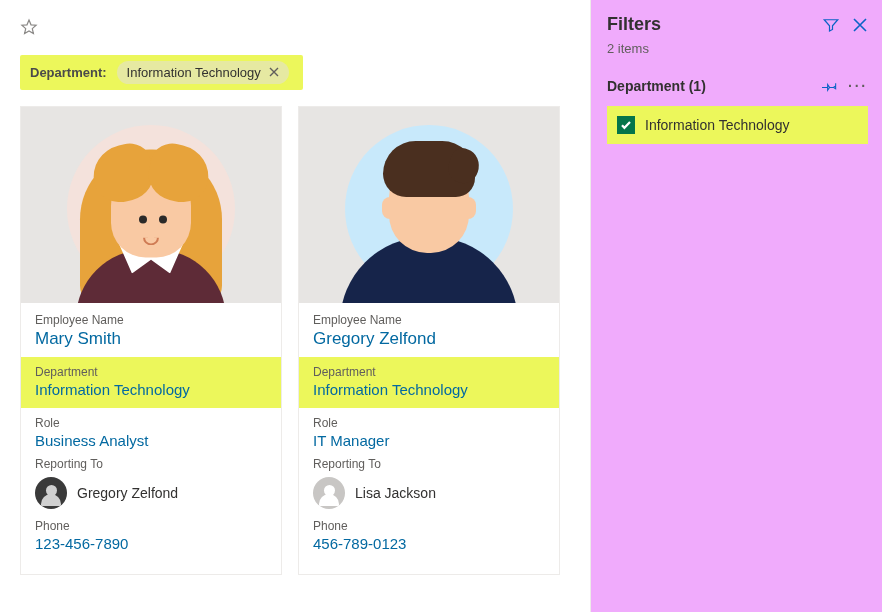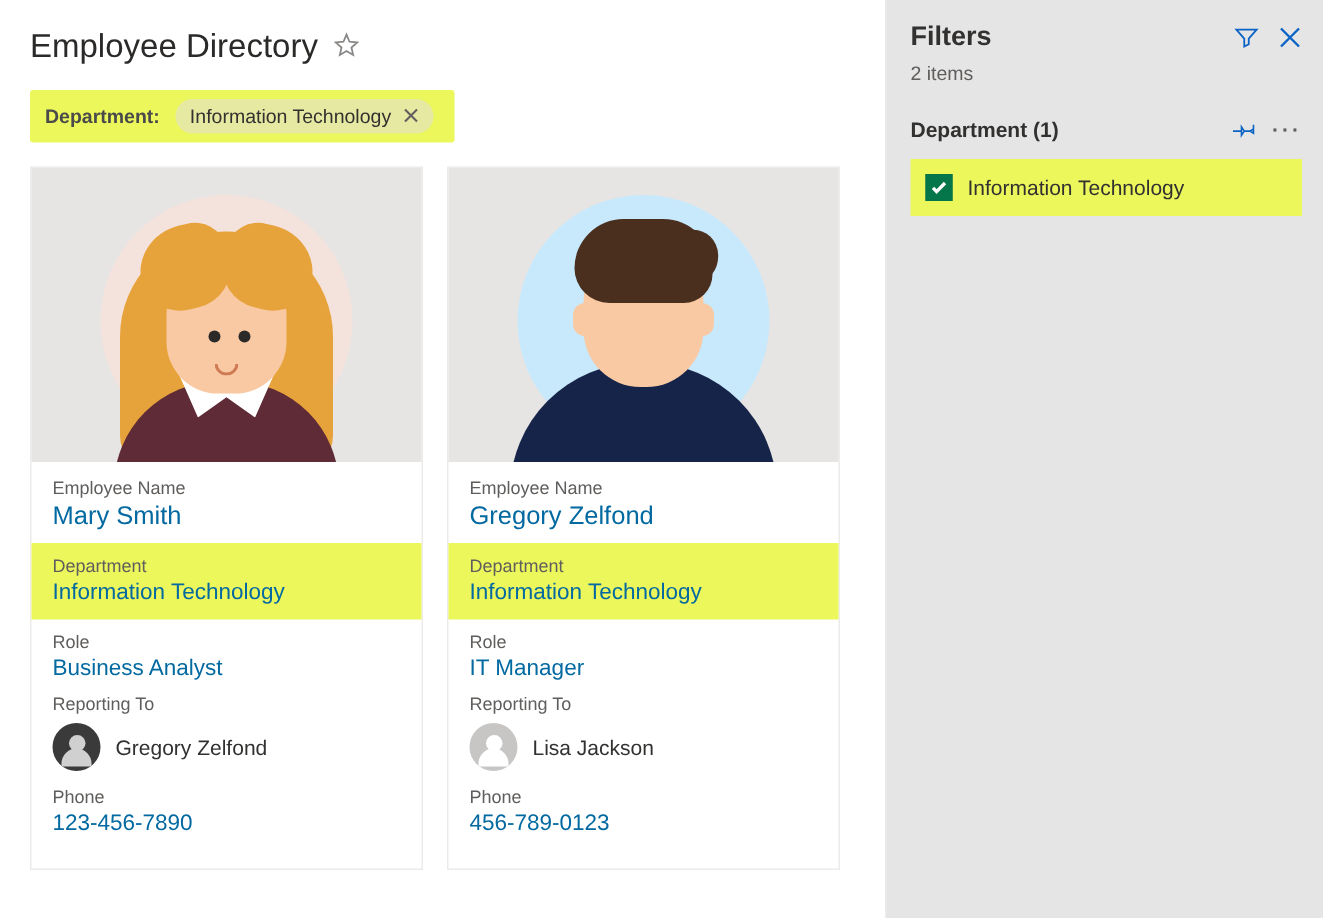--- a/index.html
+++ b/index.html
@@ -233,21 +233,21 @@
     .rep-avatar .body { position:absolute; width:20px; height:12px; background:#d0d0d0; border-radius:12px 12px 0 0; margin-top:14px;}
     .rep-avatar.placeholder .head { background:#fff; }
     .rep-avatar.placeholder .body { background:#fff; }
     .rep-name { font-size: 14px; }
 
     
     .sidebar {
       width: 292px;
       border-left: 1px solid #edebe9;
       padding: 14px 14px 2px 16px;
-      background: #e5e5e5;
+      background: #f0abfc;
     }
     .sb-head {
       display: flex;
       align-items: center;
       justify-content: space-between;
       margin-bottom: 6px;
     }
     .sb-title { font-size: 18px; font-weight: 600; }
     .sb-actions { display: flex; gap: 12px; align-items: center; }
     .icon-btn { color: #0b63c5; cursor: pointer; display:inline-flex; }
@@ -275,21 +275,20 @@
     }
     .opt.selected .chk { background: #05754a; border-color:#05754a; color:#fff; }
     .chk svg { display:none; }
     .opt.selected .chk svg { display:block; }
   </style>
 </head>
 <body>
 
 <div class="main">
   <div class="page-title-row">
-    <h1 class="page-title">Employee Directory</h1>
     <span class="star-icon">
       <svg width="18" height="18" viewBox="0 0 24 24" fill="none" stroke="currentColor" stroke-width="1.6">
           <path d="M12 2.8l2.7 6.3 6.8.6-5.1 4.5 1.5 6.6L12 17.3l-5.9 3.5 1.5-6.6L2.5 9.7l6.8-.6L12 2.8z"></path>
         </svg>
     </span>
   </div>
 
   <div class="filter-bar">
     <span class="filter-label">Department:</span>
     <span class="filter-pill">

